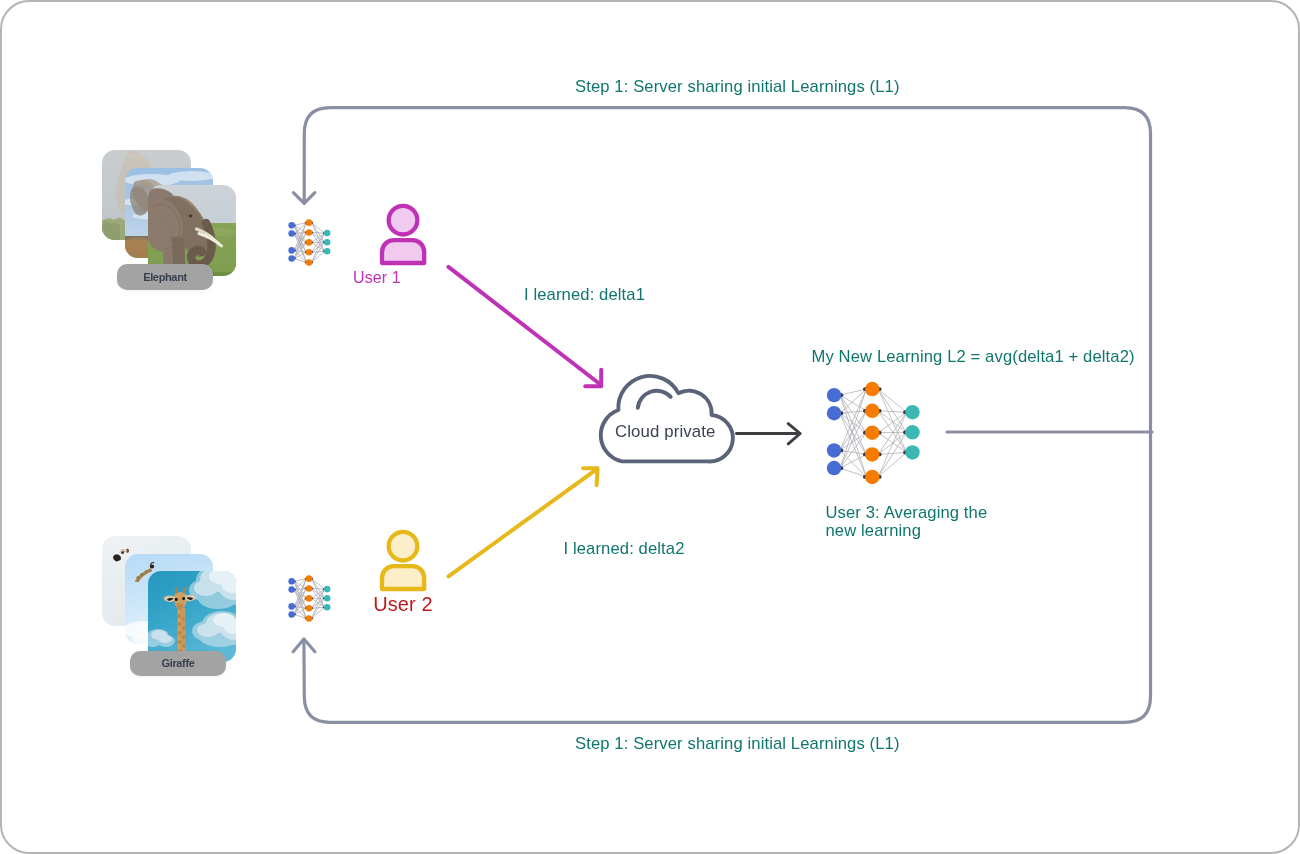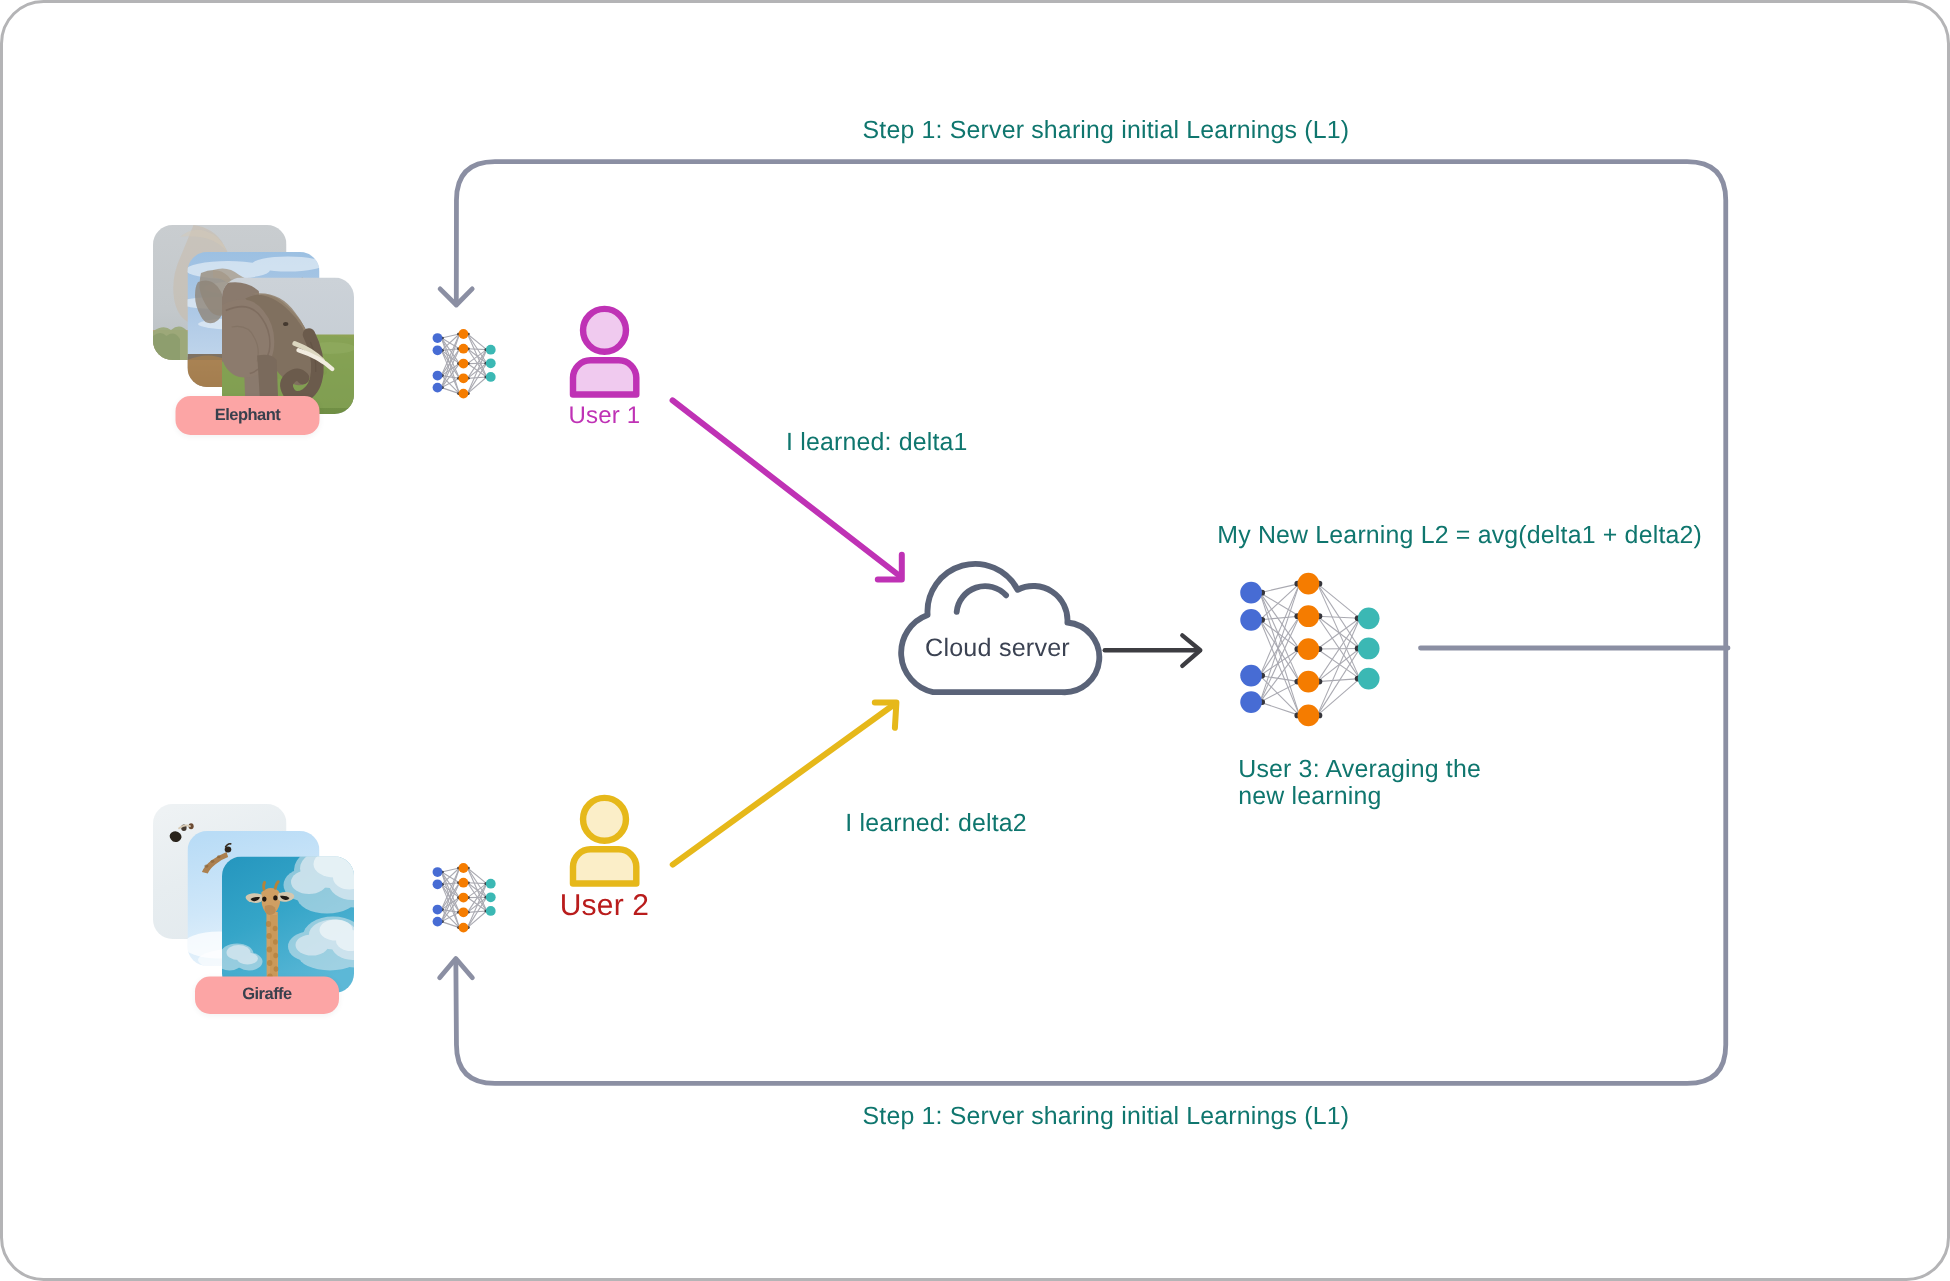--- a/index.html
+++ b/index.html
@@ -2,21 +2,21 @@
 <html><head>
 <meta charset="utf-8">
 <style>
   html,body{margin:0;padding:0;}
   body{width:1300px;height:854px;background:#ffffff;font-family:"Liberation Sans",sans-serif;overflow:hidden;}
   #stage{position:relative;width:1300px;height:854px;background:#fff;}
   .frame{position:absolute;left:0px;top:0px;width:1300px;height:854px;border:2px solid #b4b4b6;border-radius:29px;box-sizing:border-box;}
   .lbl{position:absolute;color:#0f766e;font-size:16.6px;line-height:18.2px;white-space:pre;letter-spacing:0.12px;}
   svg{position:absolute;left:0;top:0;overflow:visible;}
   .photostack{position:absolute;}
-  .taglabel{position:absolute;background:#fca5a5;border-radius:10px;display:flex;align-items:center;justify-content:center;color:#39404d;font-weight:bold;font-size:11px;letter-spacing:-0.35px;box-shadow:0 1px 4px rgba(0,0,0,0.055);}
+  .taglabel{position:absolute;background:#a3a3a3;border-radius:10px;display:flex;align-items:center;justify-content:center;color:#39404d;font-weight:bold;font-size:11px;letter-spacing:-0.35px;box-shadow:0 1px 4px rgba(0,0,0,0.055);}
 </style>
 </head>
 <body>
 
 <div id="stage">
   <div class="frame"></div>
 
   <svg width="1300" height="854" viewBox="0 0 1300 854">
     <g fill="none" stroke="#8b8fa3" stroke-width="3.2" stroke-linecap="round" stroke-linejoin="round">
 
@@ -34,21 +34,21 @@
     <g fill="#ffffff" stroke="#5a6378" stroke-width="3.9" stroke-linecap="round" stroke-linejoin="round">
       <path d="M 24.4,38.0
                A 31.8,31.8 0 0 1 84.4,21.2
                A 22.8,22.8 0 0 1 117.6,43.0
                A 22.6,22.6 0 0 1 113.6,89.4
                L 28.0,89.4
                A 26.8,26.8 0 0 1 24.4,38.0 Z"></path>
     </g>
     <path fill="none" stroke="#5a6378" stroke-width="3.9" stroke-linecap="round" d="M 43.8,35.9 A 19.0,19.0 0 0 1 76.7,24.9"></path>
   </svg>
-  <div class="lbl" style="left:615px;top:423px;width:100px;text-align:center;font-size:16.8px;color:#3b4252;">Cloud server</div>
+  <div class="lbl" style="left:615px;top:423px;width:100px;text-align:center;font-size:16.8px;color:#3b4252;">Cloud private</div>
 
   <svg width="0" height="0" style="position:absolute;left:-10px;top:-10px;" aria-hidden="true">
     <defs>
       <g id="nnet">
         <g id="nn-edges" stroke="#9a9a9a" stroke-width="0.45" fill="none" opacity="0.85"></g>
         <g id="nn-stubs" stroke="#3a3a40" stroke-width="3.4" stroke-linecap="round"></g>
         <g id="nn-nodes"></g>
       </g>
     </defs>
   </svg>
@@ -270,21 +270,21 @@
         <circle cx="49.5" cy="41" r="3.6" fill="#3bb8b4"></circle>
       </g>
     </svg>
 
   <svg width="56" height="70" viewBox="0 0 56 70" style="left:375px;top:200px;">
     <g fill="#f0caef" stroke="#bf32b5" stroke-width="4.3" stroke-linejoin="round">
       <circle cx="28" cy="20.2" r="14.3"></circle>
       <path d="M 7,63.0 L 7,51.9 A 11.7,11.7 0 0 1 18.7,40.2 L 37.5,40.2 A 11.7,11.7 0 0 1 49.2,51.9 L 49.2,63.0 Z"></path>
     </g>
   </svg>
-  <div class="lbl" style="left:353px;top:269px;width:100px;text-align:center;font-size:16px;color:#bf32b5;">User 1</div>
+  <div class="lbl" style="left:353px;top:269px;width:100px;font-size:16px;color:#bf32b5;">User 1</div>
 
   <svg width="56" height="70" viewBox="0 0 56 70" style="left:375px;top:526px;">
     <g fill="#fbeec8" stroke="#e6b81a" stroke-width="4.3" stroke-linejoin="round">
       <circle cx="28" cy="20.2" r="14.3"></circle>
       <path d="M 7,63.0 L 7,51.9 A 11.7,11.7 0 0 1 18.7,40.2 L 37.5,40.2 A 11.7,11.7 0 0 1 49.2,51.9 L 49.2,63.0 Z"></path>
     </g>
   </svg>
   <div class="lbl" style="left:353px;top:595px;width:100px;text-align:center;font-size:20px;color:#b91c1c;">User 2</div>
 
   <svg width="1300" height="854" viewBox="0 0 1300 854">

